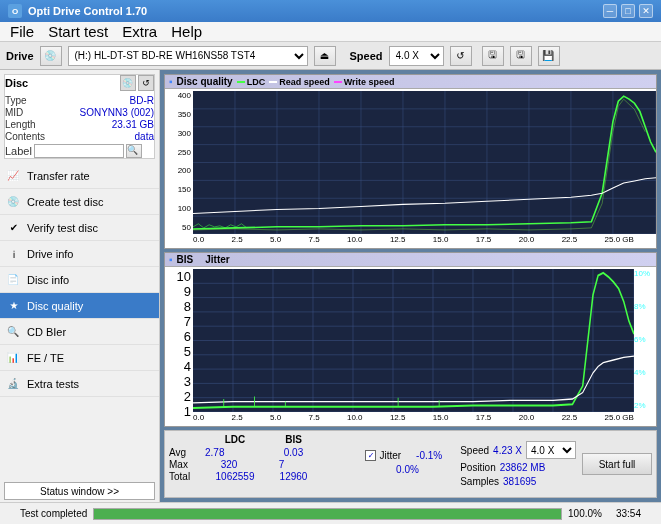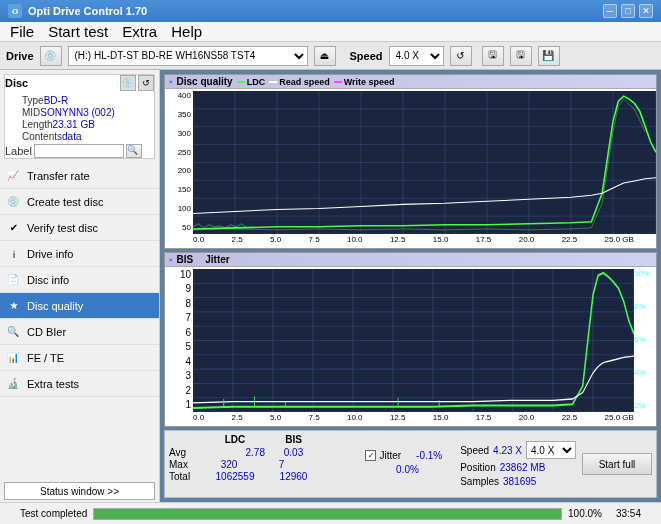--- a/index.html
+++ b/index.html
@@ -77,21 +77,21 @@
       border: 1px solid #ccc;
       margin: 4px;
     }
     .disc-panel-header {
       display: flex;
       align-items: center;
       justify-content: space-between;
       margin-bottom: 4px;
     }
     .disc-label { font-size: 11px; font-weight: bold; }
-    .disc-row { display: flex; justify-content: flex-start; font-size: 10px; margin-bottom: 1px; margin-left: 17px; }
+    .disc-row { display: flex; justify-content: space-between; font-size: 10px; margin-bottom: 1px; }
     .disc-key { color: #333; }
     .disc-val { color: #0000cc; }
     .label-row { display: flex; align-items: center; gap: 2px; margin-top: 2px; }
     .label-input { border: 1px solid #aaa; width: 90px; height: 14px; font-size: 9px; padding: 0 2px; }
     .label-btn { width: 16px; height: 14px; border: 1px solid #aaa; background: linear-gradient(to bottom, #f5f5f5, #e0e0e0); cursor: pointer; font-size: 9px; }
 
     
     .nav-items { flex: 1; overflow: hidden; }
     .nav-item {
       display: flex;
@@ -391,21 +391,21 @@
 
     <div class="chart-panel">
       <div class="chart-title">
         <span style="color:#4488ff;">▪</span>
         <span style="font-weight:bold;">BIS</span>
         <span style="margin-left:4px;"></span>
         <span style="font-weight:bold;">Jitter</span>
       </div>
       <div style="display:flex;height:calc(100% - 16px);">
 
-        <div style="width:28px;display:flex;flex-direction:column;justify-content:space-between;padding:2px 2px 14px 2px;font-size:10px;text-align:right;">
+        <div style="width:28px;display:flex;flex-direction:column;justify-content:space-between;padding:2px 2px 14px 2px;font-size:13px;text-align:right;">
           <span>10</span>
           <span>9</span>
           <span>8</span>
           <span>7</span>
           <span>6</span>
           <span>5</span>
           <span>4</span>
           <span>3</span>
           <span>2</span>
           <span>1</span>
@@ -476,21 +476,21 @@
     <div class="bottom-section">
 
       <div style="flex:1;font-size:10px;">
         <div style="display:flex;gap:6px;font-weight:bold;margin-bottom:2px;">
           <span style="width:30px;"></span>
           <span style="width:60px;text-align:center;">LDC</span>
           <span style="width:45px;text-align:center;">BIS</span>
         </div>
         <div style="display:flex;gap:6px;margin-bottom:1px;">
           <span style="width:30px;">Avg</span>
-          <span style="width:60px;text-align:right;color:#0000cc;">2.78</span>
+          <span style="width:60px;text-align:left;color:#0000cc;">2.78</span>
           <span style="width:45px;text-align:center;color:#0000cc;">0.03</span>
         </div>
         <div style="display:flex;margin-bottom:1px;">
           <span style="width:30px;">Max</span>
           <span style="width:60px;text-align:center;color:#0000cc;">320</span>
           <span style="width:45px;text-align:center;color:#0000cc;">7</span>
         </div>
         <div style="display:flex;gap:6px;">
           <span style="width:30px;">Total</span>
           <span style="width:60px;text-align:center;color:#0000cc;">1062559</span>

